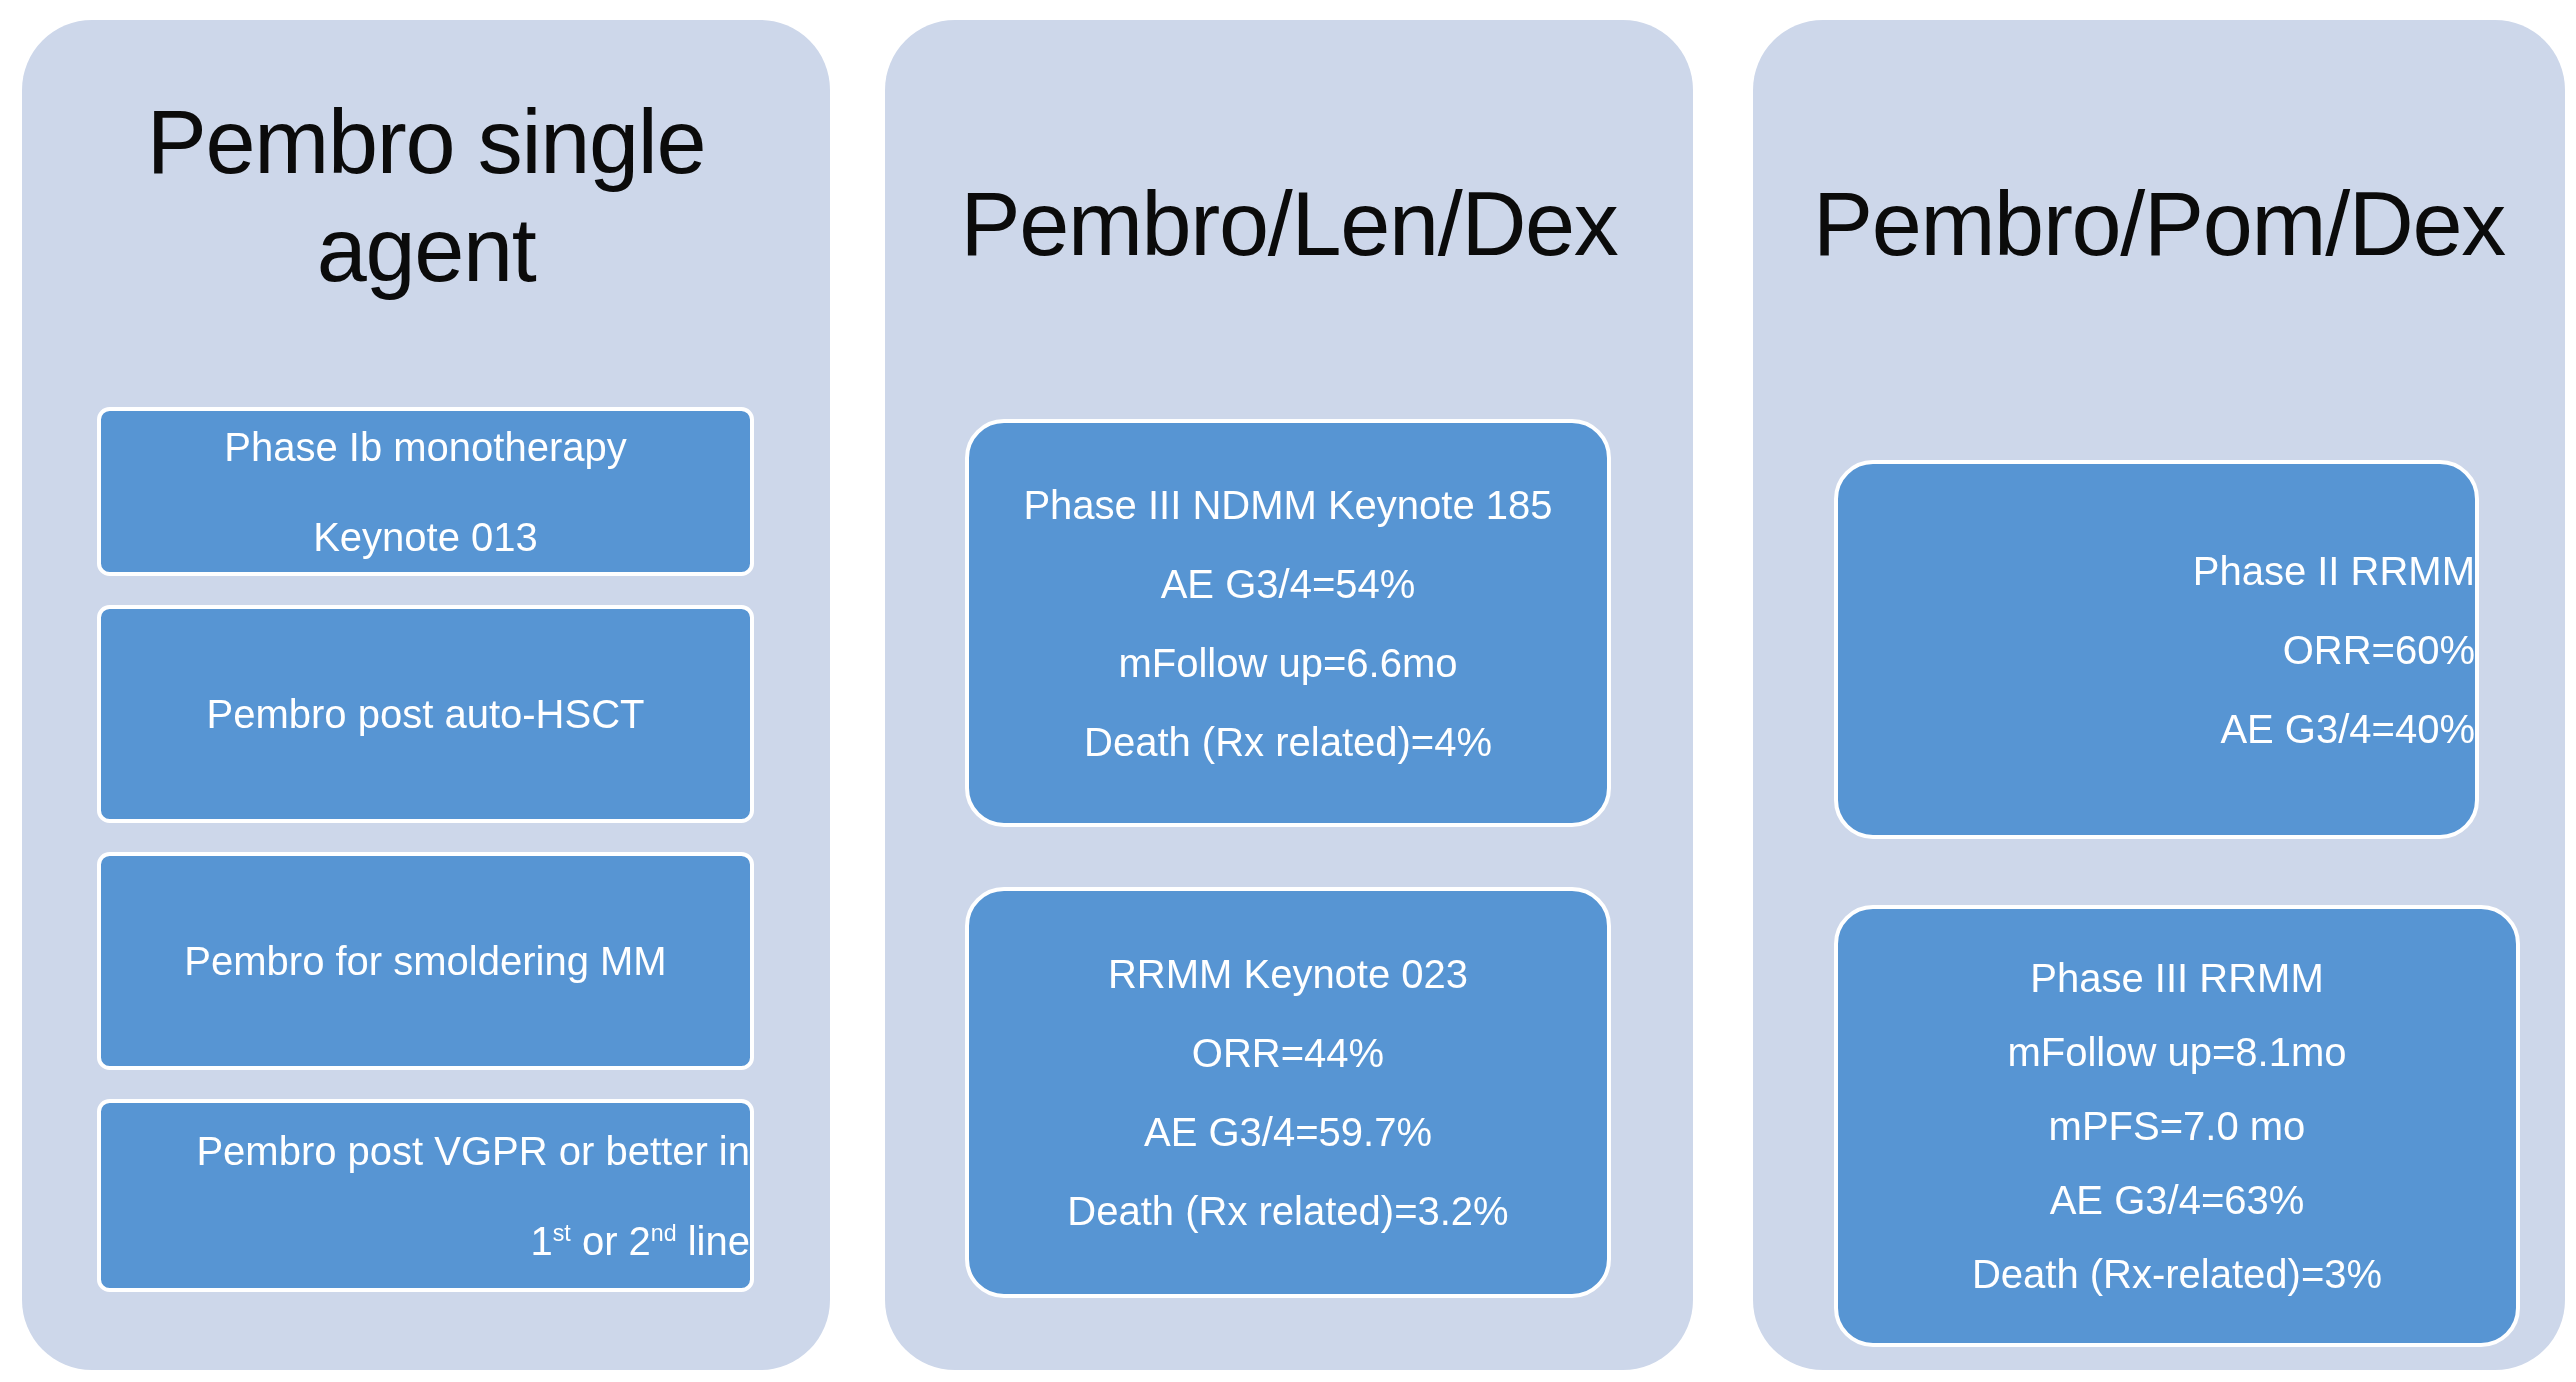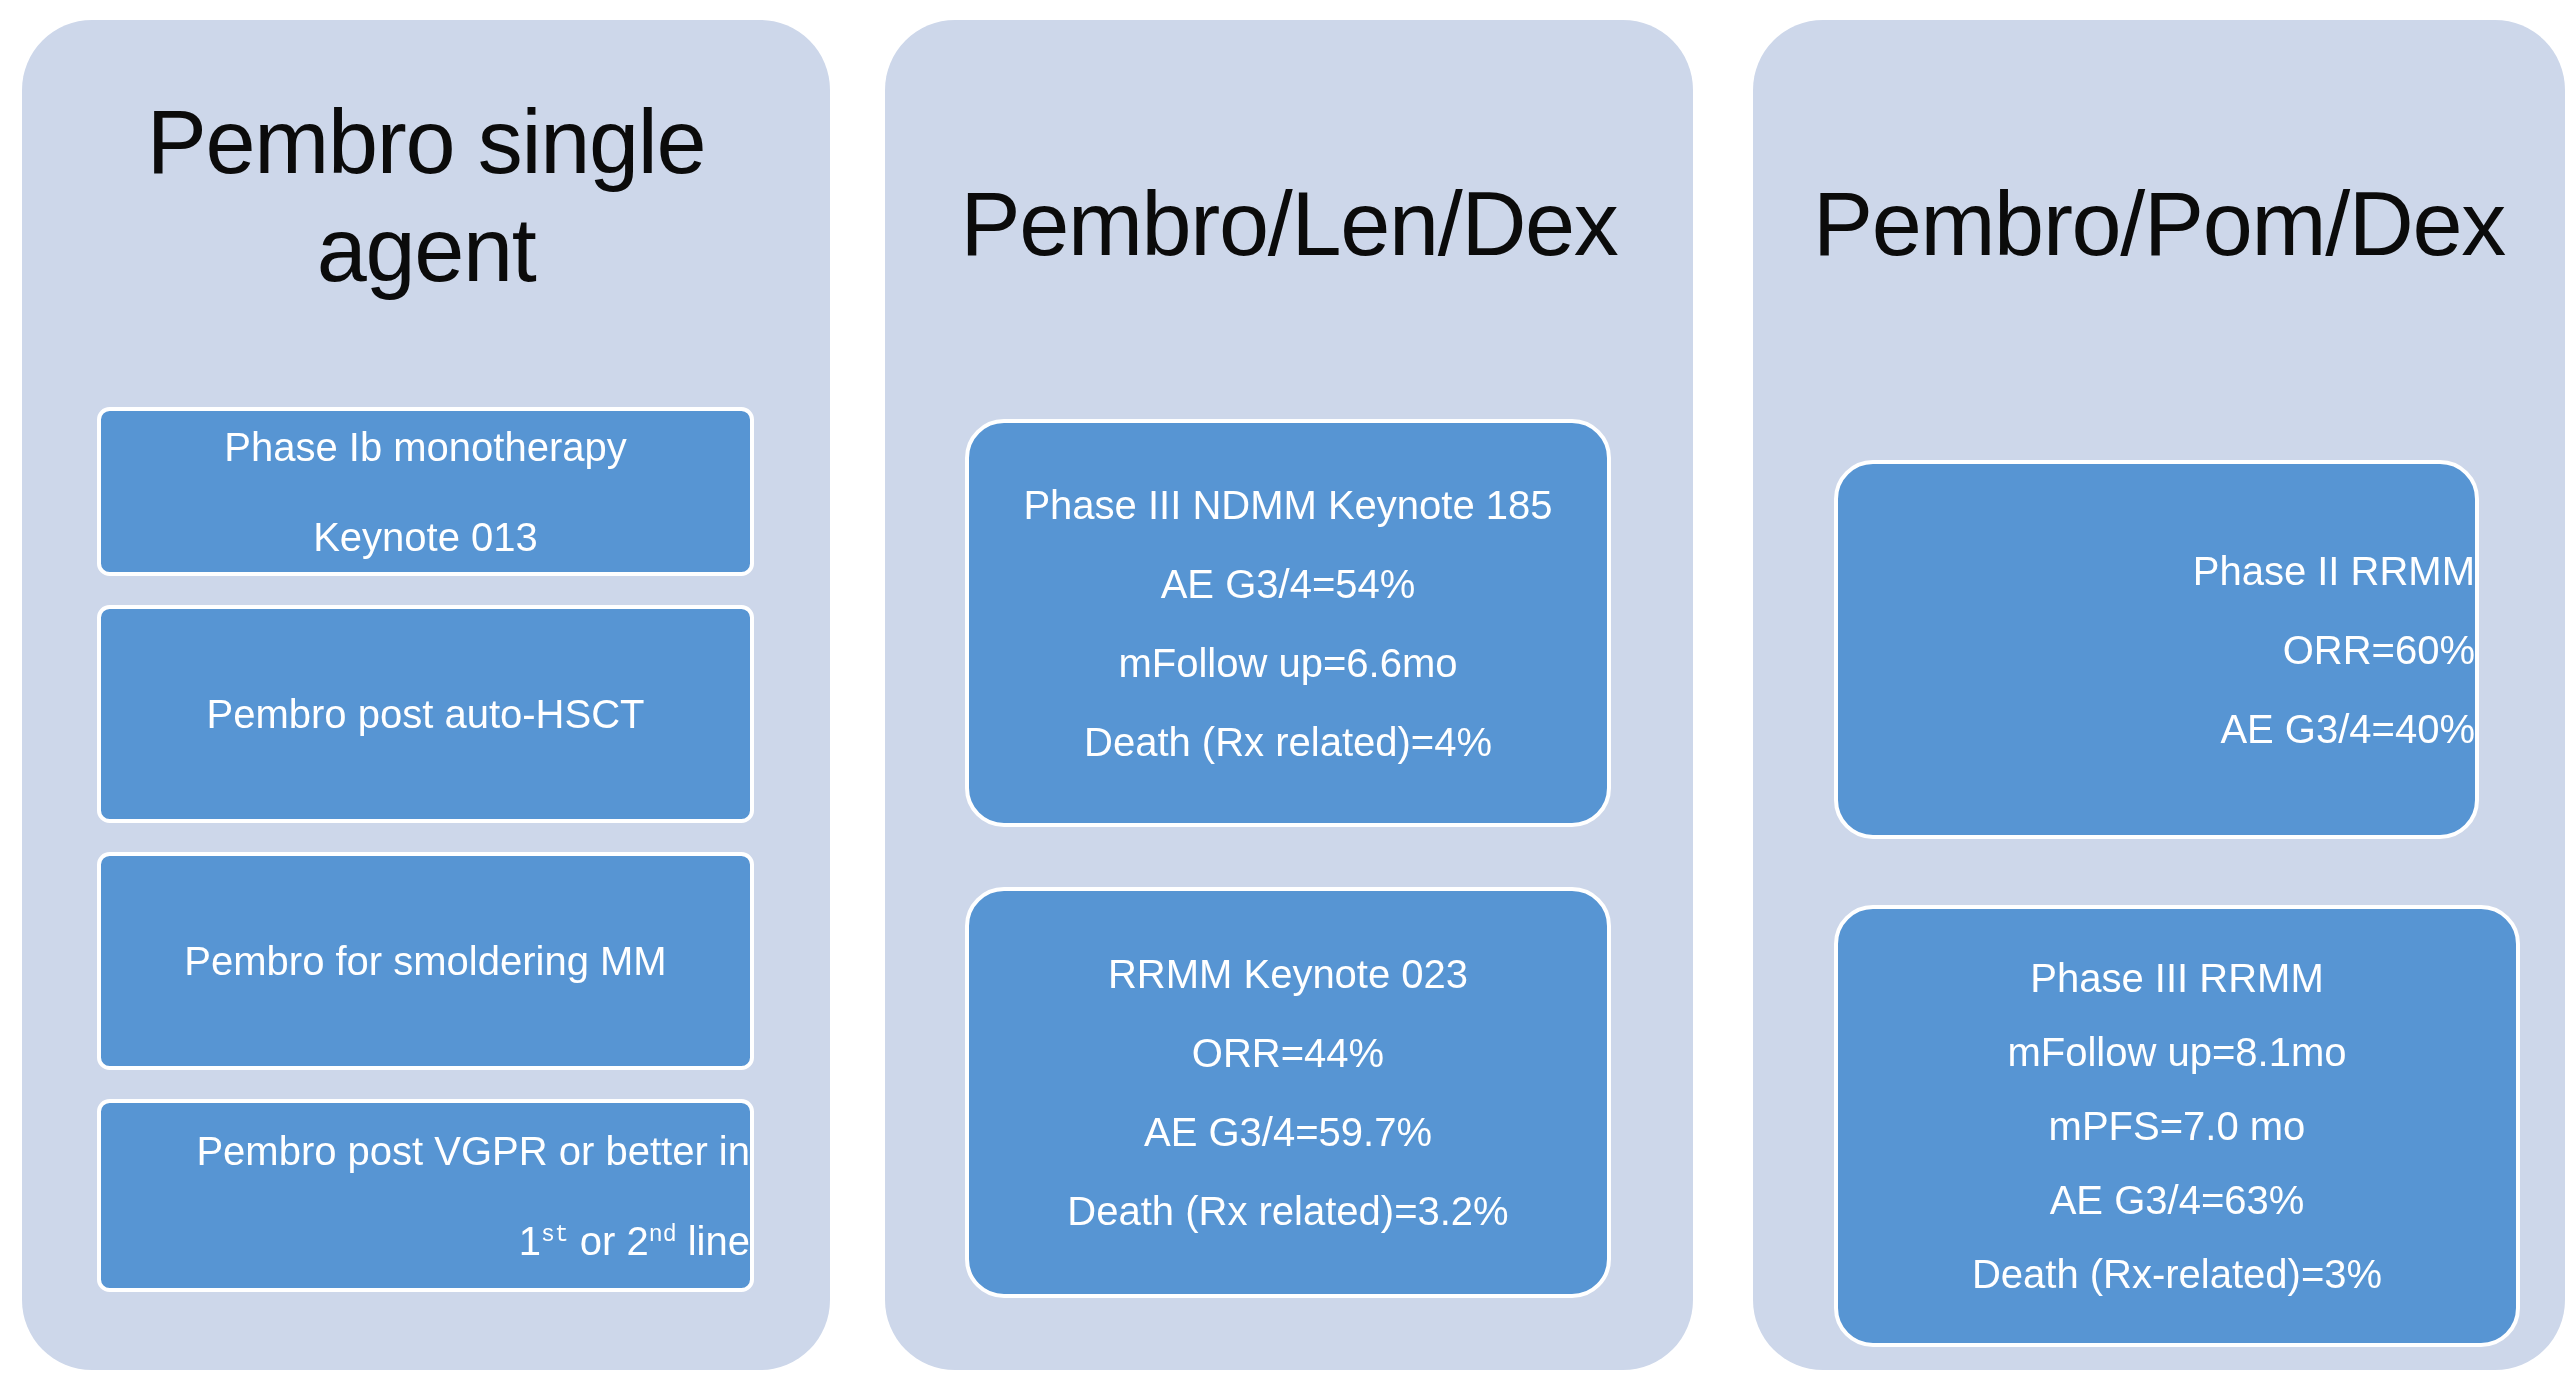--- a/index.html
+++ b/index.html
@@ -63,21 +63,20 @@
   
   .b21 { left: 80px; top: 399px;  width: 646px; height: 408px; border-radius: 39px; gap: 33px; }
   .b22 { left: 80px; top: 867px; width: 646px; height: 411px; border-radius: 39px; gap: 33px; }
   .b31 { left: 81px; top: 440px;  width: 645px; height: 379px; border-radius: 39px; gap: 33px; align-items: flex-end; }
   .b32 { left: 81px; top: 885px; width: 686px; height: 442px; border-radius: 39px; gap: 28px; }
 
   sup {
     font-size: 0.58em;
     line-height: 0;
     vertical-align: super;
-    font-family: Liberation Mono, monospace;
   }
 </style>
 </head>
 <body>
 
 <div class="canvas">
 
   <section class="panel panel-1">
     <h2 class="panel-title">Pembro single
 agent</h2>

